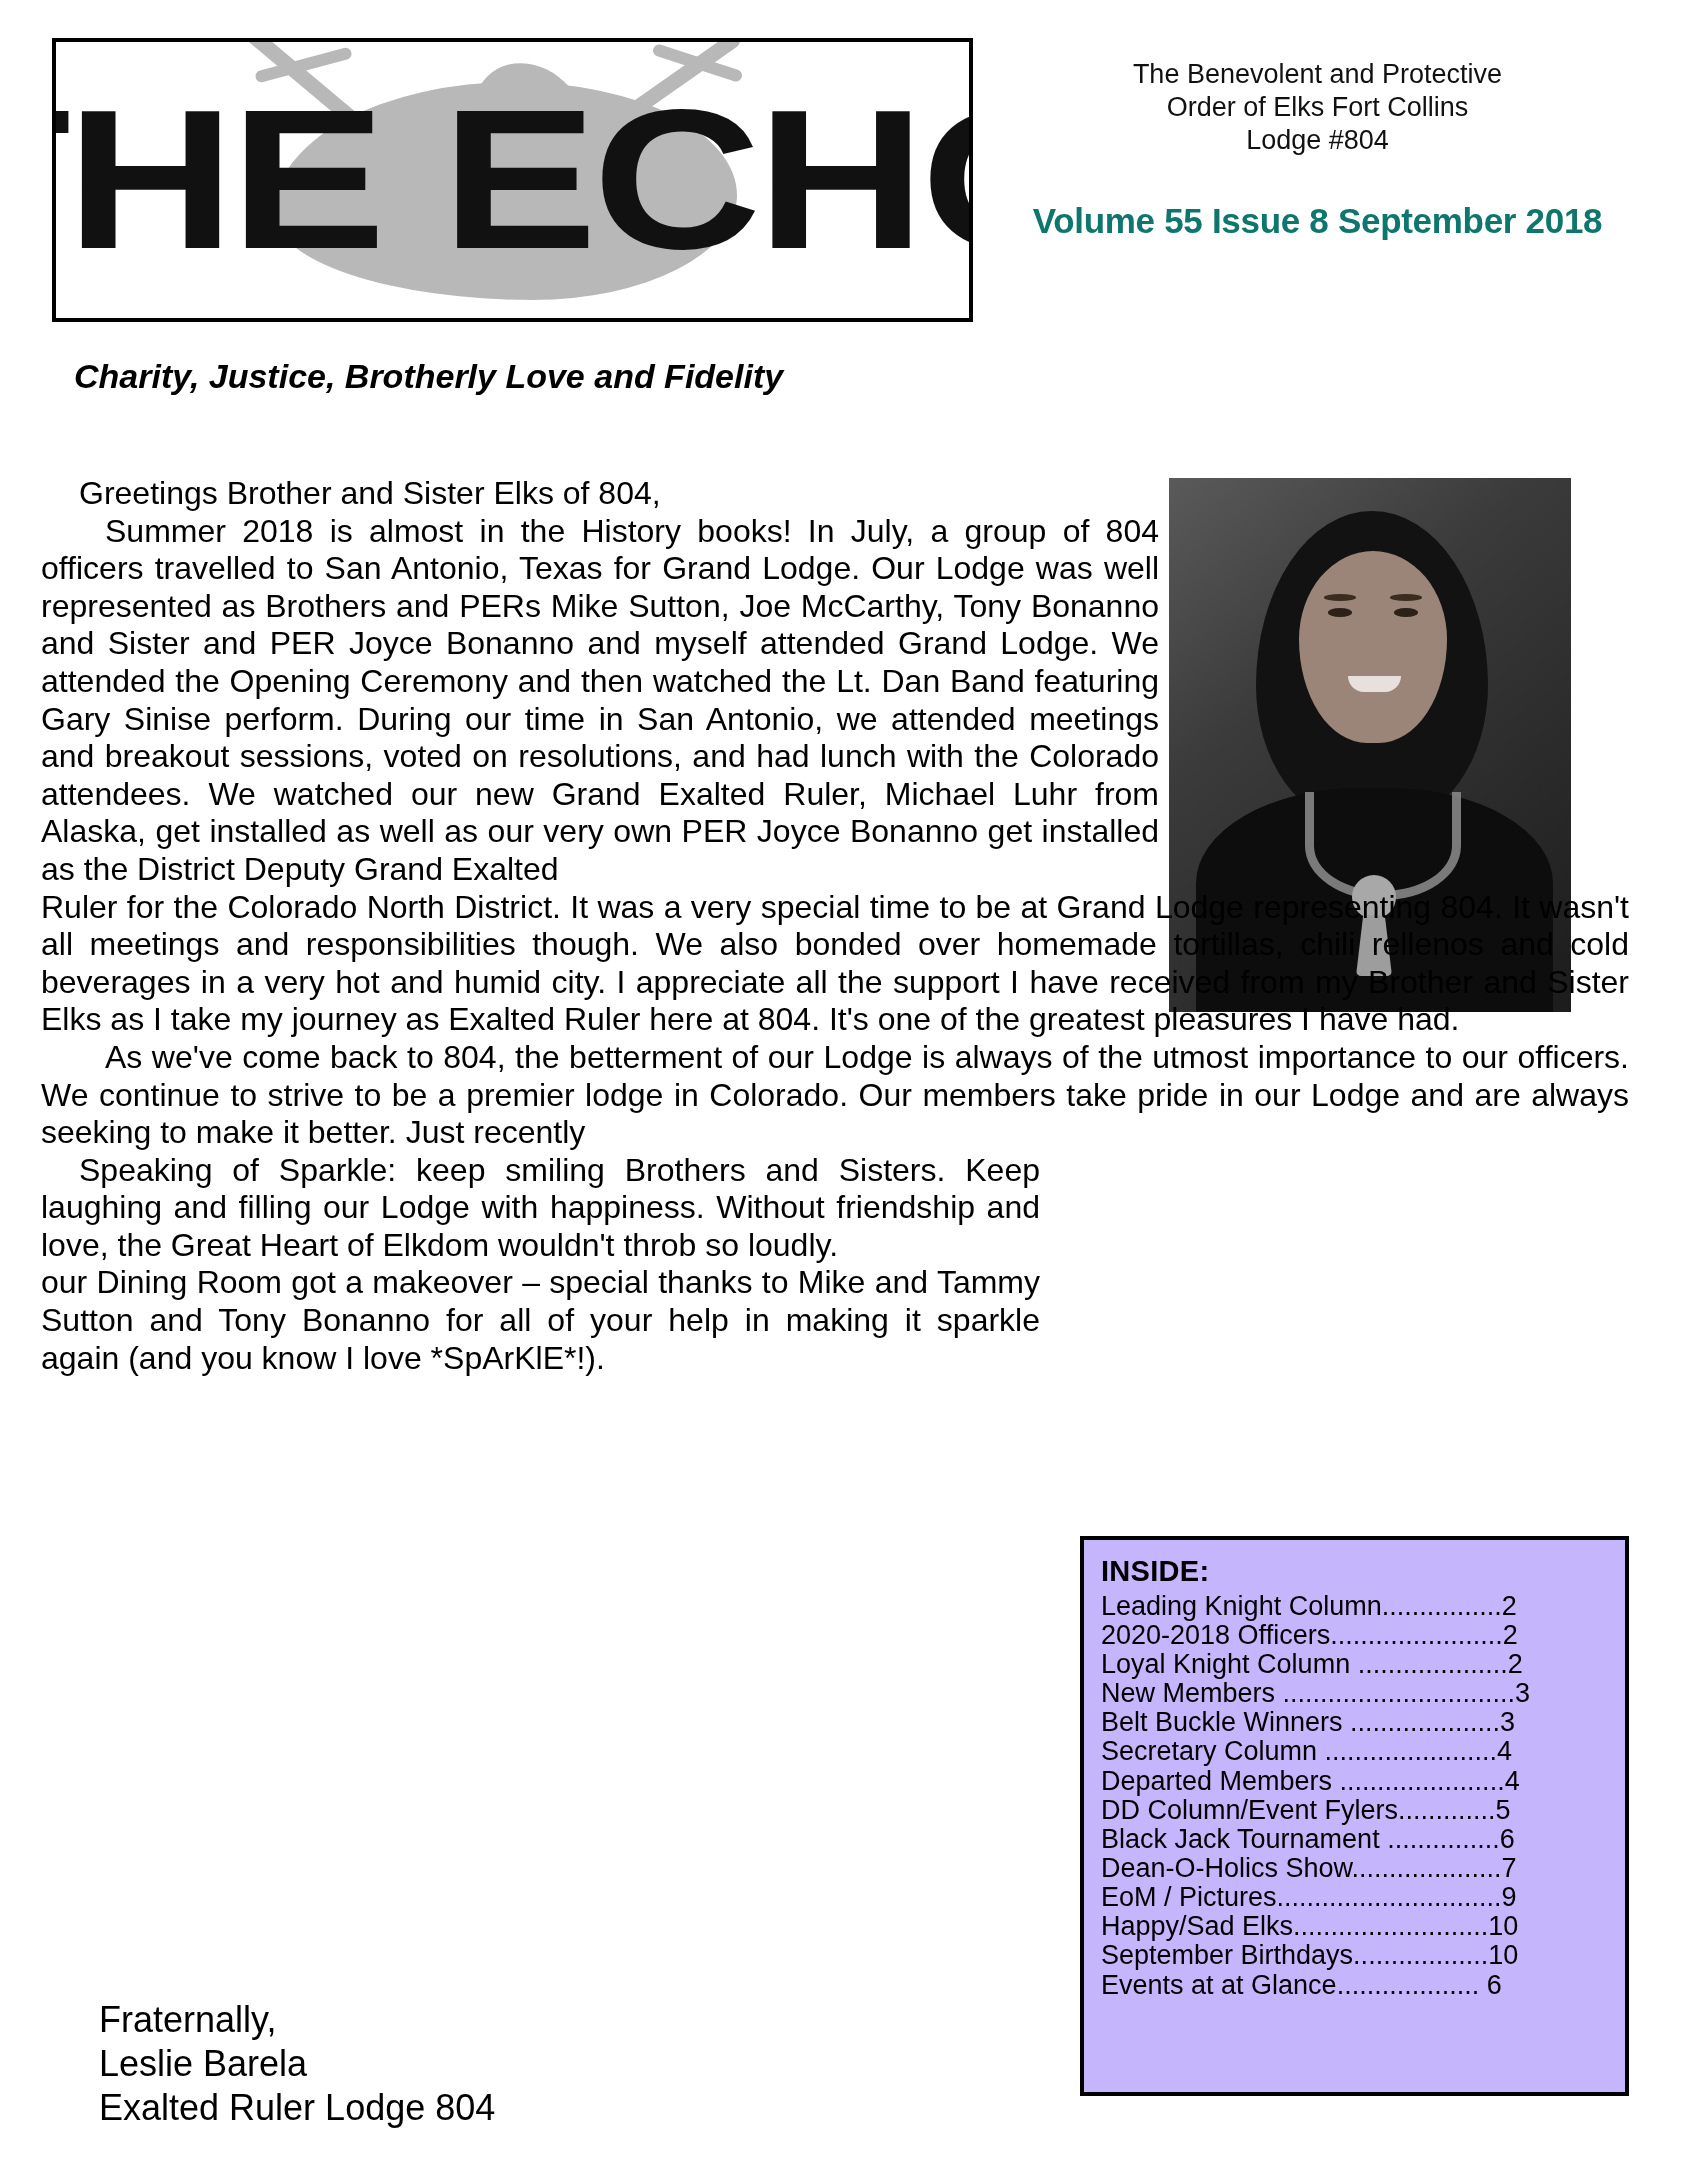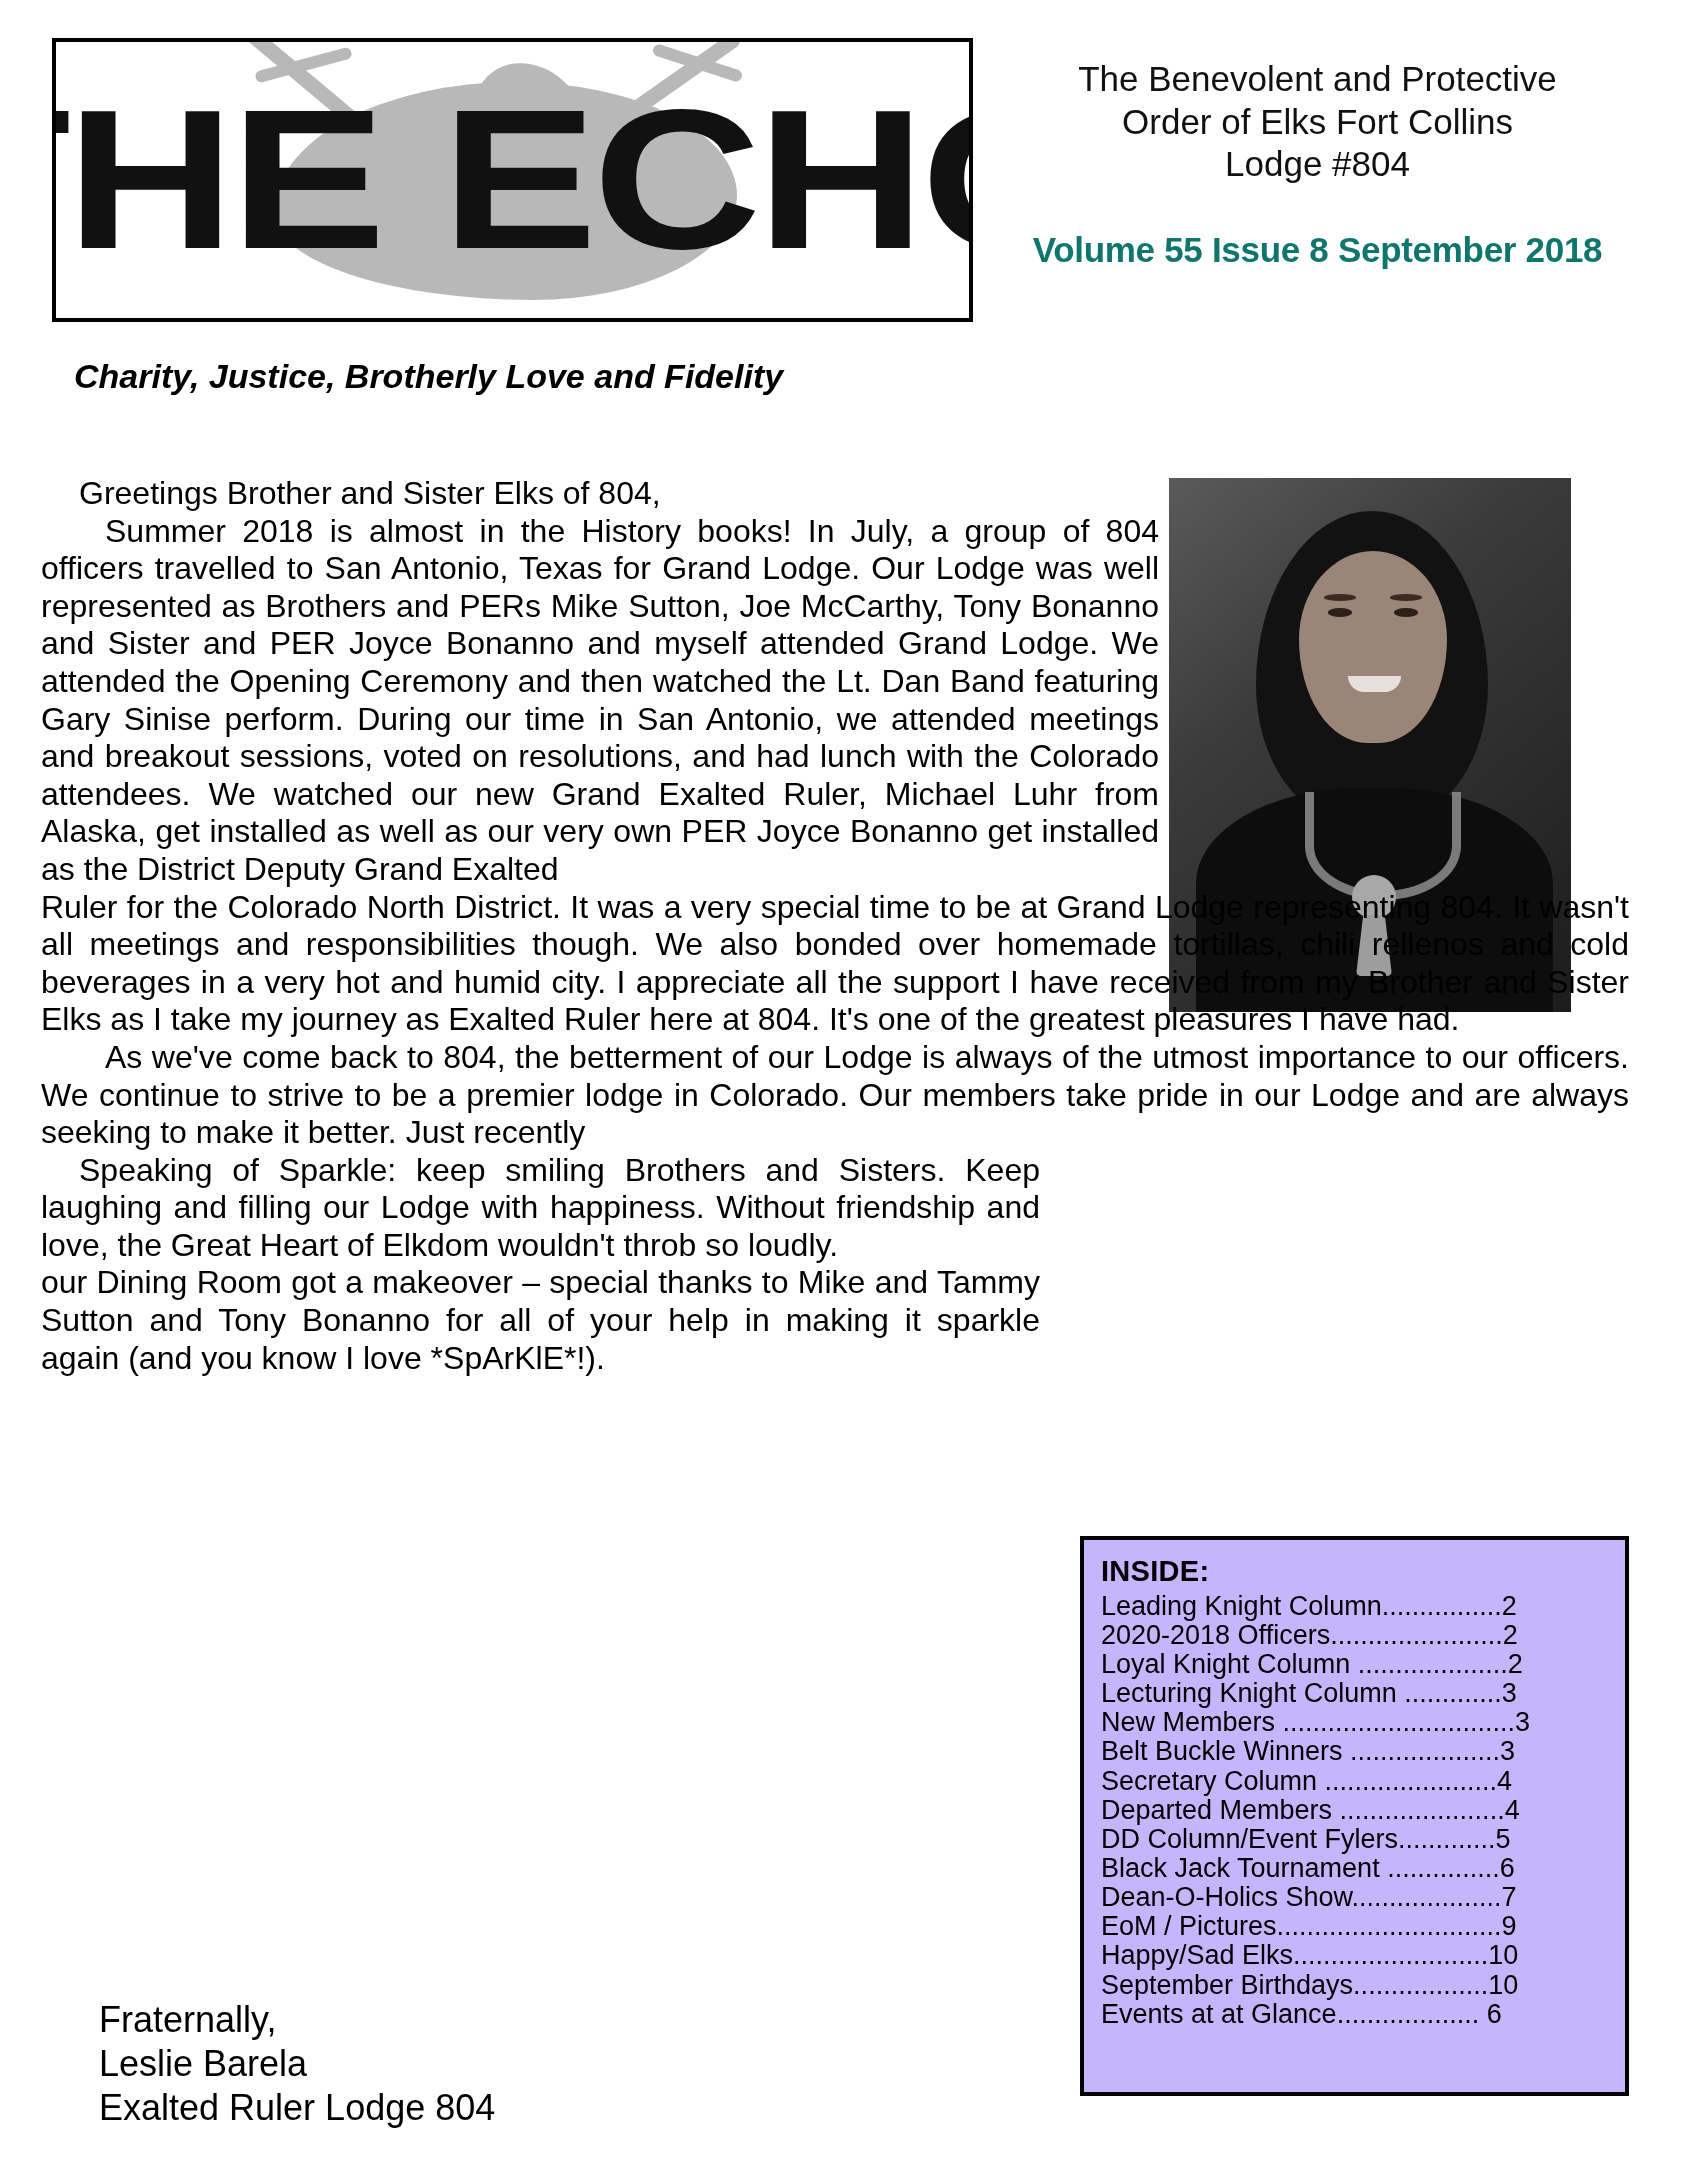--- a/index.html
+++ b/index.html
@@ -110,21 +110,21 @@
 
   .masthead-right {
     position: absolute;
     left: 946px;
     top: 0;
     width: 639px;
     height: 284px;
   }
   .org-lines {
     text-align: center;
-    font-size: 35px;
+    font-size: 27px;
     line-height: 1.22;
     padding-top: 20px;
     color: #111;
   }
   .volume-line {
     text-align: center;
     font-size: 35px;
     font-weight: bold;
     margin-top: 44px;
     color: #0f766e;
@@ -357,21 +357,20 @@
     <p class="para p-left indent-sm">Speaking of Sparkle: keep smiling Brothers and Sisters. Keep laughing and filling our Lodge with happiness. Without friendship and love, the Great Heart of Elkdom wouldn't throb so loudly.</p>
     <p class="para p-left">our Dining Room got a makeover – special thanks to Mike and Tammy Sutton and Tony Bonanno for all of your help in making it sparkle again (and you know I love *SpArKlE*!).</p>
   </div>
 
   <div class="inside-box">
     <div class="inside-title">INSIDE:</div>
     <ul class="toc-list">
       <li class="toc-item">Leading Knight Column................2</li>
       <li class="toc-item">2020-2018 Officers.......................2</li>
       <li class="toc-item">Loyal Knight Column ....................2</li>
-      <li class="toc-item">Lecturing Knight Column .............3</li>
       <li class="toc-item">New Members ...............................3</li>
       <li class="toc-item">Belt Buckle Winners ....................3</li>
       <li class="toc-item">Secretary Column .......................4</li>
       <li class="toc-item">Departed Members ......................4</li>
       <li class="toc-item">DD Column/Event Fylers.............5</li>
       <li class="toc-item">Black Jack Tournament ...............6</li>
       <li class="toc-item">Dean-O-Holics Show....................7</li>
       <li class="toc-item">EoM / Pictures..............................9</li>
       <li class="toc-item">Happy/Sad Elks..........................10</li>
       <li class="toc-item">September Birthdays..................10</li>

